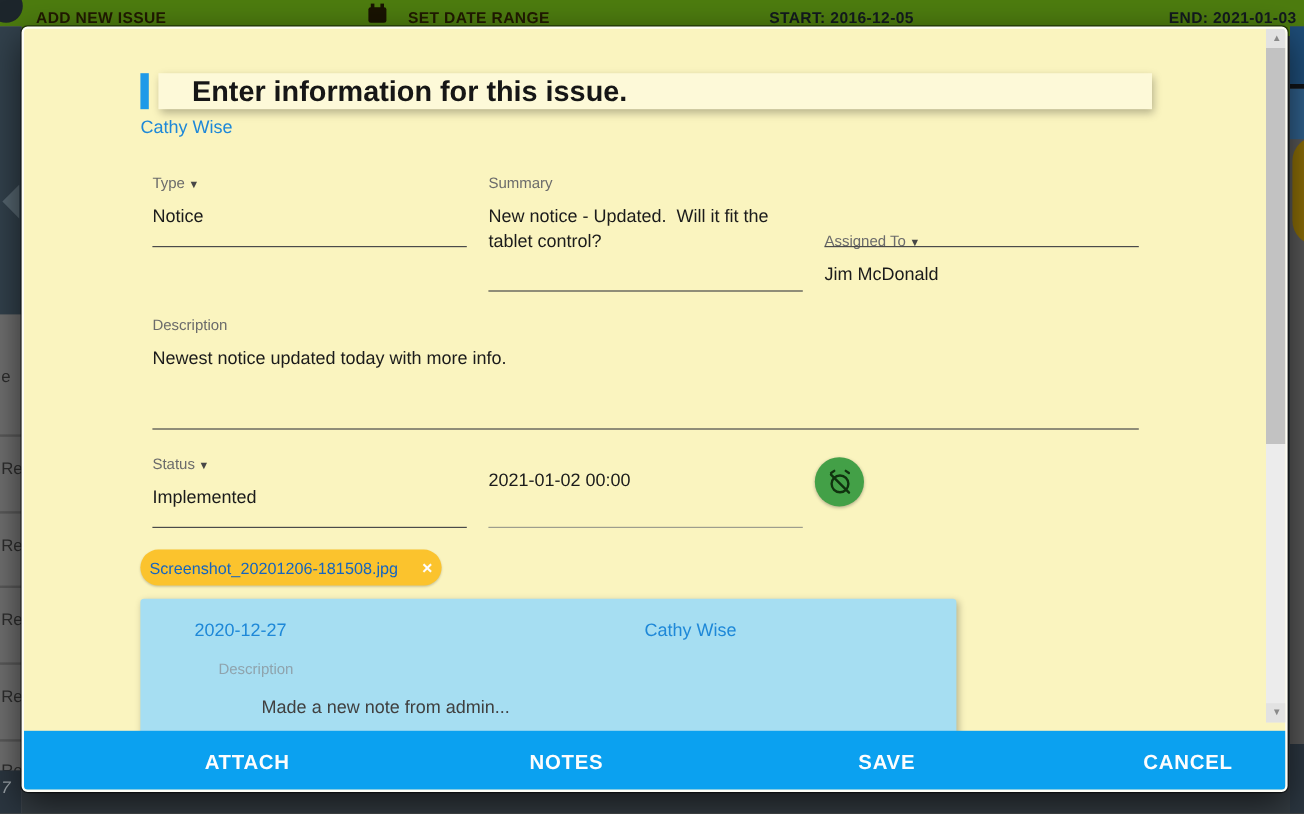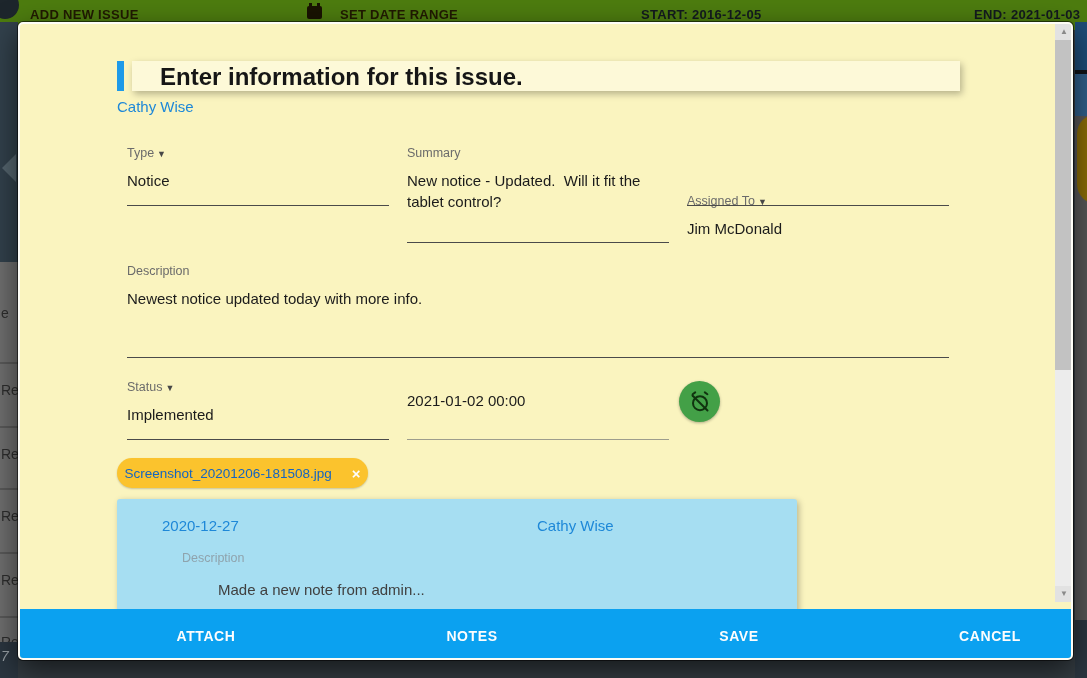--- a/index.html
+++ b/index.html
@@ -64,21 +64,21 @@
   .note-card { position:absolute; left:97px; top:475px; width:680px; height:132px;
                background:#a6def2; border-radius:3px; box-shadow:2px 2px 6px rgba(0,0,0,.25); }
   .note-card .ndate { position:absolute; left:45px; top:18px; font-size:15px; color:#1e88d8; }
   .note-card .nauthor { position:absolute; left:420px; top:18px; font-size:15px; color:#1e88d8; }
   .note-card .nlbl { position:absolute; left:65px; top:52px; font-size:12.5px; color:#8fa3ad; }
   .note-card .ntext { position:absolute; left:65px; top:82px; font-size:15px; color:#404040;margin-left:36px; }
 
   .action-bar { position:absolute; left:0; top:585px; width:1055px; height:53px; background:#0ba1f0; }
   .abtn { position:absolute; top:0; height:53px; transform:translateX(-50%);
           background:none; border:none; color:#fdfdfd; font-family:"Liberation Sans",sans-serif;
-          font-size:14px; font-weight:bold; letter-spacing:.6px; cursor:pointer; white-space:nowrap; }
+          font-size:17px; font-weight:bold; letter-spacing:.6px; cursor:pointer; white-space:nowrap; }
 
   
   .sbar { position:absolute; left:1035px; top:0; width:18px; height:578px; background:#ececec; }
   .sbar .btn { position:absolute; left:0; width:18px; height:16px; background:#e2e2e2; color:#8a8a8a;
                font-size:8px; text-align:center; line-height:16px; cursor:pointer; }
   .sbar .btn.up { top:0; }
   .sbar .btn.down { bottom:0; }
   .sbar .thumb { position:absolute; left:0; top:16px; width:18px; height:330px; background:#c2c2c2; cursor:pointer; }
 </style>
 </head>

